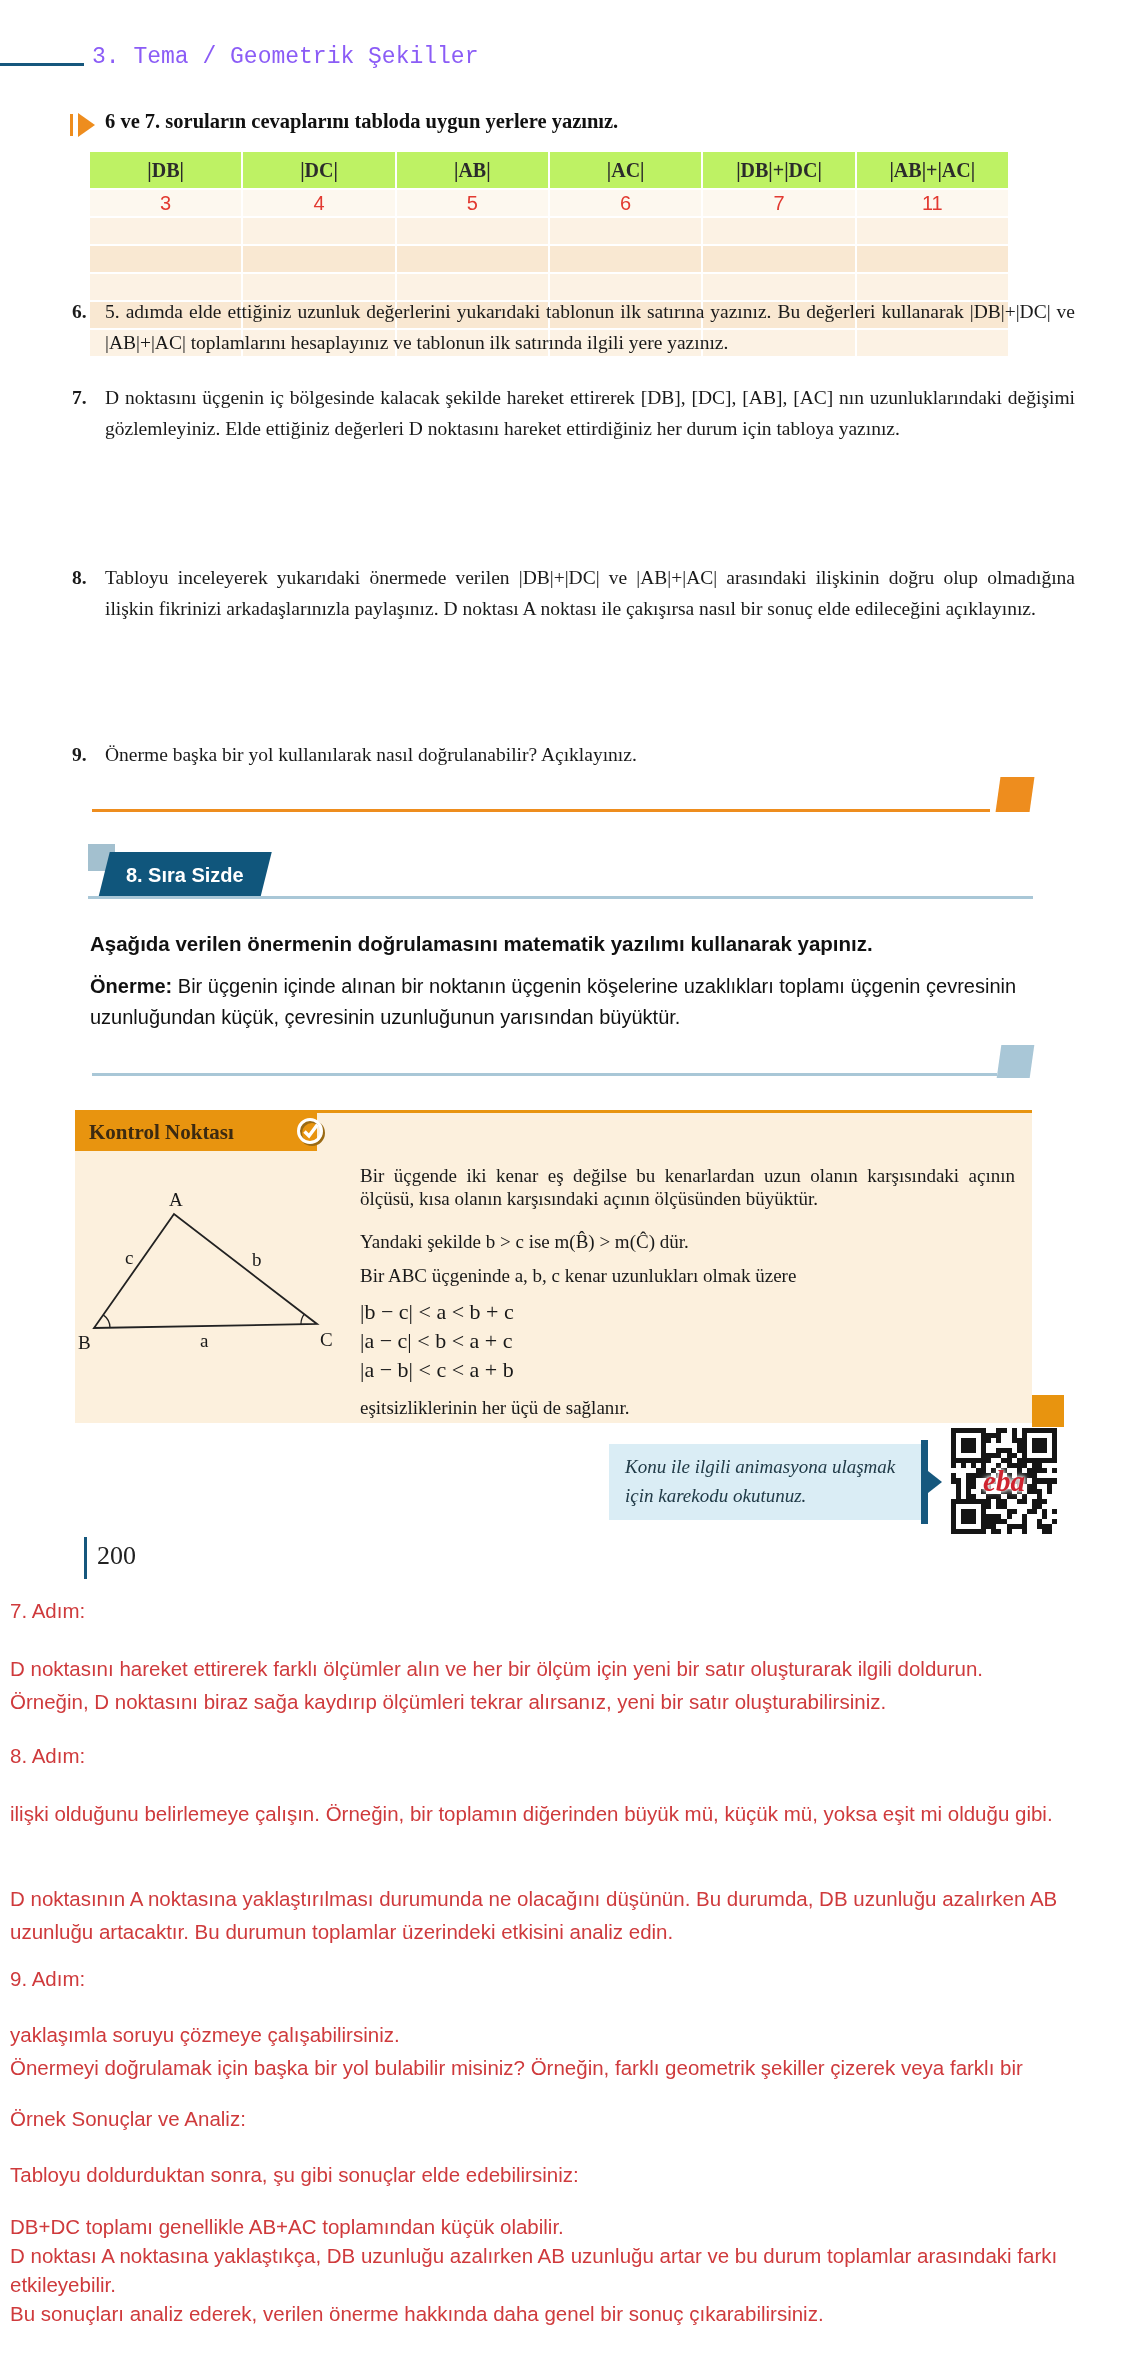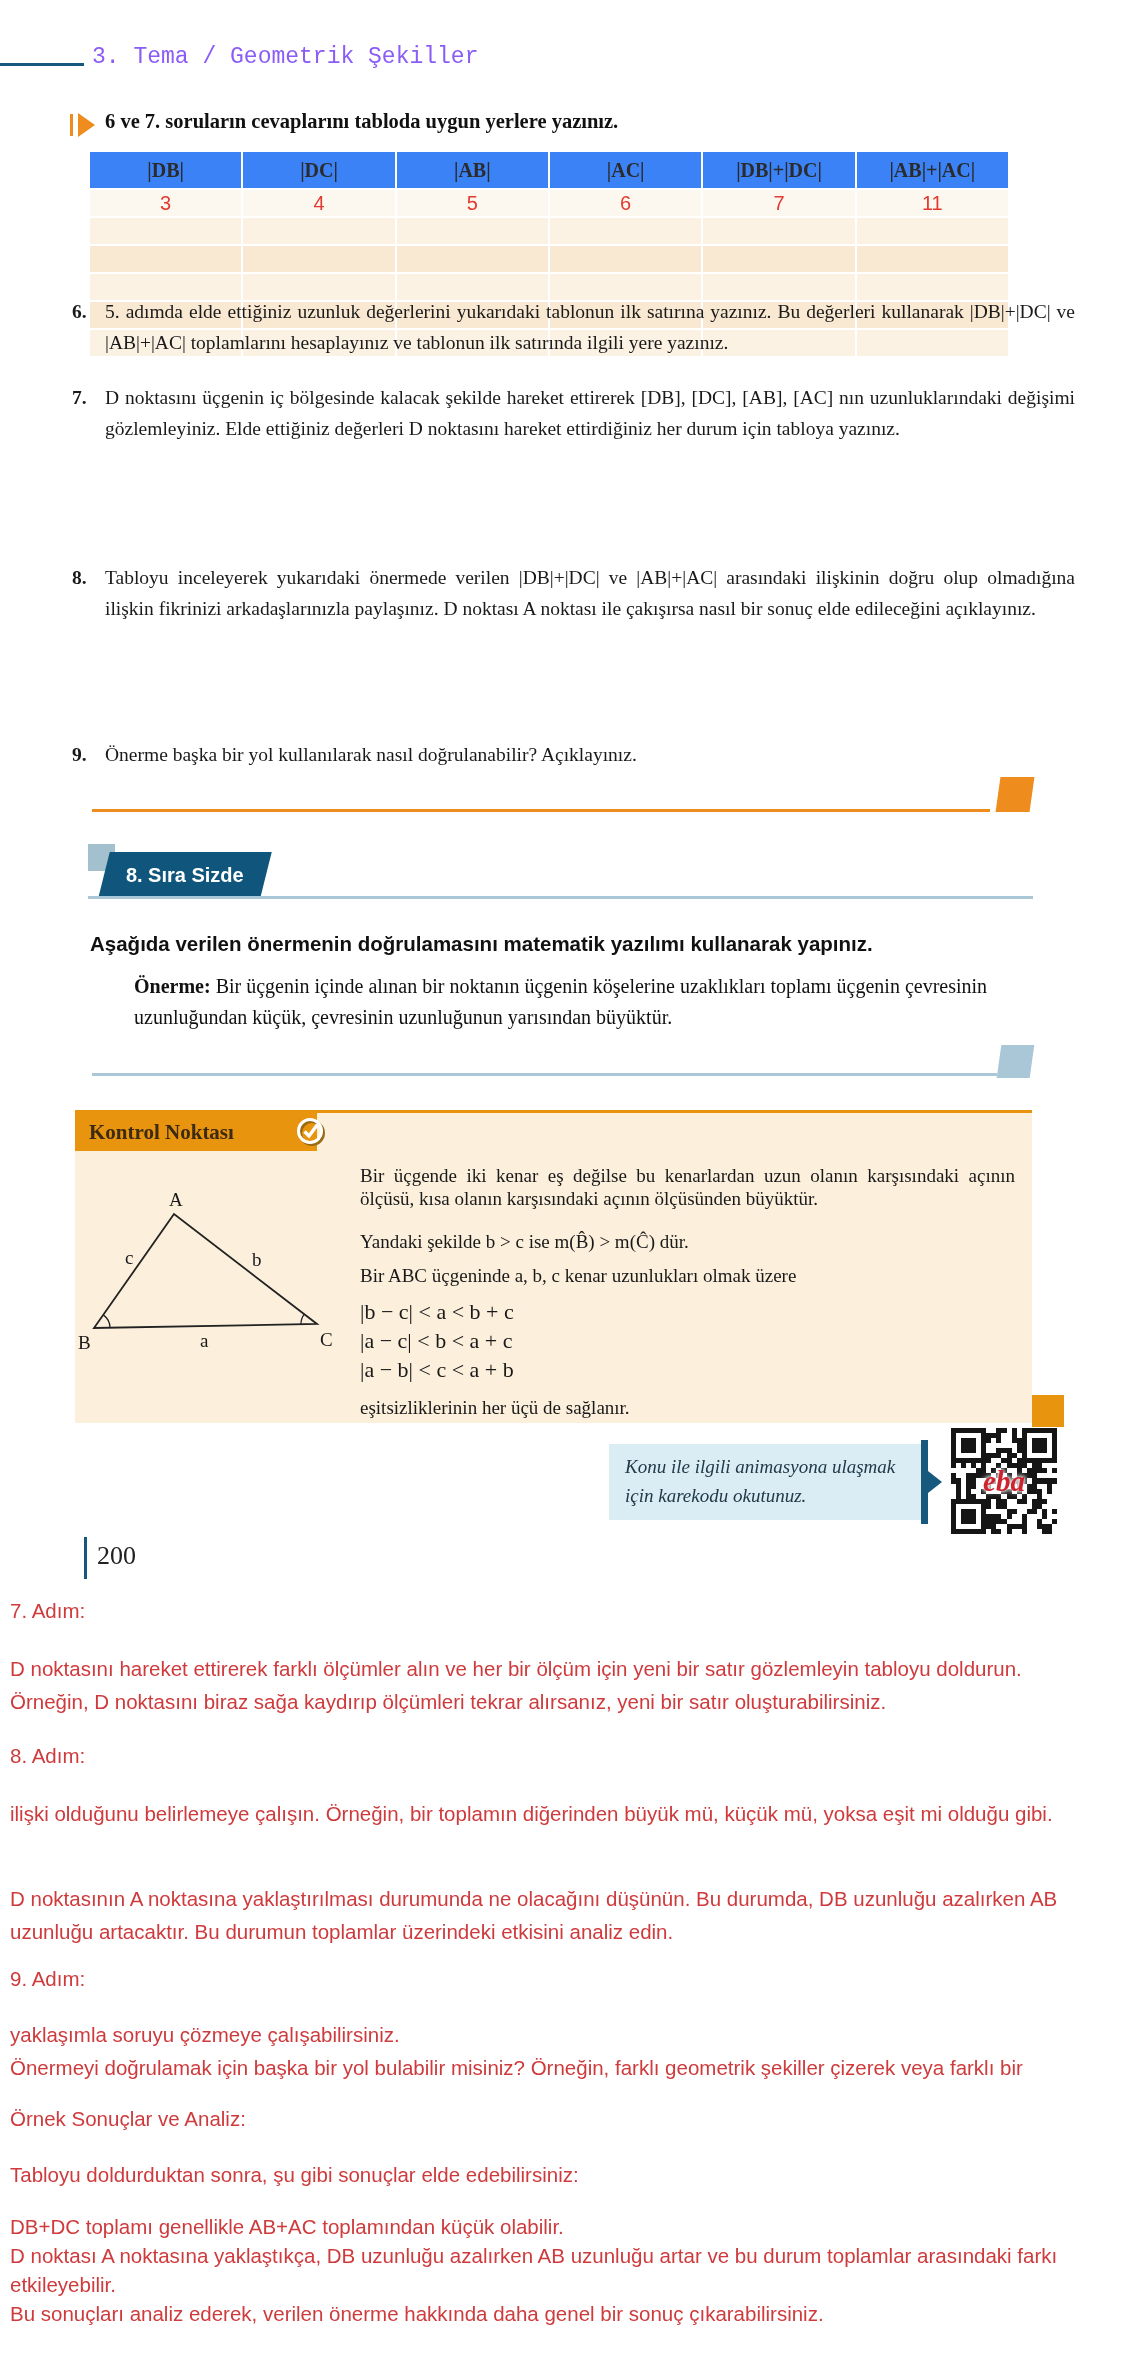--- a/index.html
+++ b/index.html
@@ -13,21 +13,21 @@
 
   
   #marker-bar{position:absolute;left:70px;top:114px;width:3px;height:22px;background:#ee8d1e;}
   #marker-tri{position:absolute;left:78px;top:113px;width:0;height:0;
               border-left:17px solid #ee8d1e;border-top:12px solid transparent;border-bottom:12px solid transparent;}
   #directive{position:absolute;left:105px;top:110px;font-weight:bold;font-size:20.5px;color:#111;}
 
   
   #tbl{position:absolute;left:90px;top:152px;width:918px;display:grid;
        grid-template-columns:repeat(6,1fr);gap:2px;background:#fff;}
-  .tbl-h{background:#3b82f6;height:36px;display:flex;align-items:center;justify-content:center;
+  .tbl-h{background:#bef264;height:36px;display:flex;align-items:center;justify-content:center;
          font-weight:bold;font-size:20px;color:#2b2b2b;}
   .tbl-c{height:26px;display:flex;align-items:center;justify-content:center;
          font-family:"Liberation Sans",sans-serif;font-size:20px;color:#e23a31;}
   .r-val{background:#fdf8ef;}
   .r-a{background:#fcf2e4;}
   .r-b{background:#f9e8d2;}
 
   
   .q{position:absolute;left:72px;width:1003px;font-size:19.5px;line-height:31px;text-align:justify;}
   .qnum{position:absolute;left:0;top:0;font-weight:bold;}
@@ -41,22 +41,22 @@
   
   #badge-sq{position:absolute;left:88px;top:844px;width:27px;height:27px;background:#a3c0cf;}
   #badge{position:absolute;left:104px;top:852px;width:162px;height:46px;background:#10567c;
          transform:skewX(-14deg);display:flex;align-items:center;justify-content:center;}
   #badge span{transform:skewX(14deg);color:#fff;font-family:"Liberation Sans",sans-serif;
               font-weight:bold;font-size:20px;}
   #badge-line{position:absolute;left:88px;top:896px;width:945px;height:3px;background:#a9c7d7;}
 
   #instruction{position:absolute;left:90px;top:932px;font-family:"Liberation Sans",sans-serif;
                font-weight:bold;font-size:20.5px;color:#111;}
-  #onerme{position:absolute;left:90px;top:971px;width:965px;font-family:Liberation Serif, serif;
-          font-size:20px;line-height:31px;color:#111;margin-left:44px;}
+  #onerme{position:absolute;left:90px;top:971px;width:965px;font-family:Liberation Sans, sans-serif;
+          font-size:20px;line-height:31px;color:#111;}
   #onerme b{font-weight:bold;}
 
   
   #div2{position:absolute;left:92px;top:1073px;width:905px;height:3px;background:#a9c7d7;}
   #div2-shape{position:absolute;left:999px;top:1045px;width:33px;height:33px;background:#a9c7d7;transform:skewX(-8deg);}
 
   
   #kontrol{position:absolute;left:75px;top:1110px;width:957px;height:310px;background:#fcf0dd;
            border-top:3px solid #e8940f;}
   #kontrol-hdr{position:absolute;left:0;top:0;width:242px;height:38px;background:#e8940f;
@@ -683,21 +683,21 @@
       <div class="d"></div>
       <div></div>
     </div>
   <div id="qr-logo">eba</div>
 
   <div id="pg-bar"></div>
   <div id="pg-num">200</div>
 
   <div class="ans" id="a7t">7. Adım:</div>
   <div class="ans" id="a7">
-    <div>D noktasını hareket ettirerek farklı ölçümler alın ve her bir ölçüm için yeni bir satır gözlemleyin tabloyu doldurun.</div>
+    <div>D noktasını hareket ettirerek farklı ölçümler alın ve her bir ölçüm için yeni bir satır oluşturarak ilgili doldurun.</div>
     <div>Örneğin, D noktasını biraz sağa kaydırıp ölçümleri tekrar alırsanız, yeni bir satır oluşturabilirsiniz.</div>
   </div>
 
   <div class="ans" id="a8t">8. Adım:</div>
   <div class="ans" id="a8p1">
     <div>ilişki olduğunu belirlemeye çalışın. Örneğin, bir toplamın diğerinden büyük mü, küçük mü, yoksa eşit mi olduğu gibi.</div>
   </div>
   <div class="ans" id="a8p2">
     <div>D noktasının A noktasına yaklaştırılması durumunda ne olacağını düşünün. Bu durumda, DB uzunluğu azalırken AB</div>
     <div>uzunluğu artacaktır. Bu durumun toplamlar üzerindeki etkisini analiz edin.</div>

